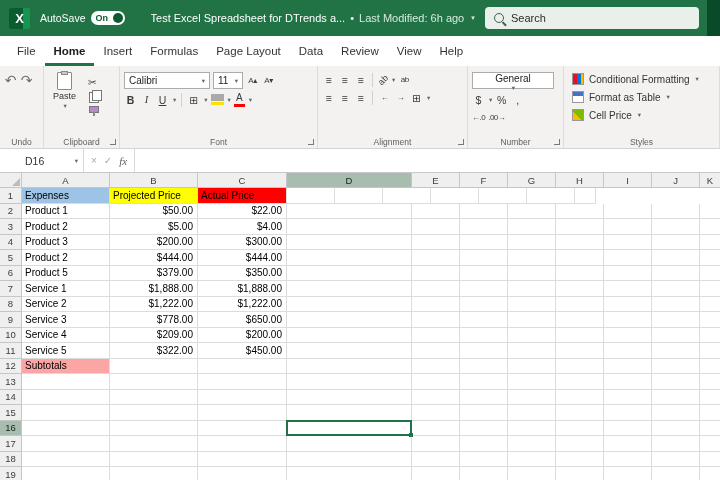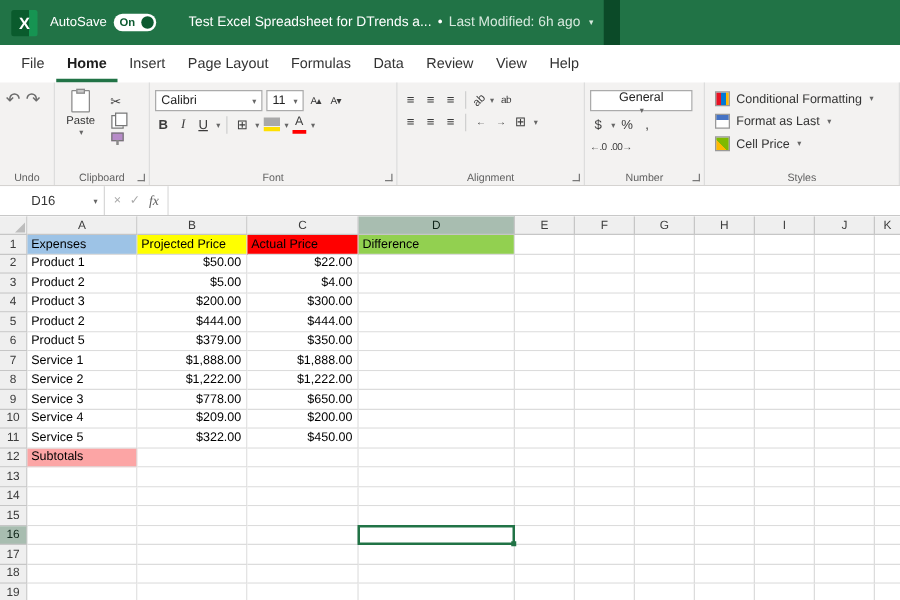--- a/index.html
+++ b/index.html
@@ -105,29 +105,33 @@
         <span class="pill-text">On</span>
         <span class="pill-knob"></span>
       </span>
     </div>
     <div class="doc-title">
       <span>Test Excel Spreadsheet for DTrends a...</span>
       <span>•</span>
       <span class="modified">Last Modified: 6h ago</span>
       <span class="chev">▾</span>
     </div>
+    <div class="search">
+      <span class="magnifier"></span>
+      <span>Search</span>
+    </div>
     <div class="tb-right"></div>
   </header>
 
   <nav class="menubar">
     <span class="tab">File</span>
     <span class="tab active">Home</span>
     <span class="tab">Insert</span>
+    <span class="tab">Formulas</span>
     <span class="tab">Page Layout</span>
-    <span class="tab">Formulas</span>
     <span class="tab">Data</span>
     <span class="tab">Review</span>
     <span class="tab">View</span>
     <span class="tab">Help</span>
   </nav>
 
   <section class="ribbon">
 
     <div class="rgroup g-undo">
       <div class="rrow">
@@ -233,21 +237,21 @@
     </div>
 
     <div class="rgroup g-styles">
       <div class="style-row">
         <span class="icon-cf"></span>
         <span>Conditional Formatting</span>
         <span class="dd">▾</span>
       </div>
       <div class="style-row">
         <span class="icon-fat"></span>
-        <span>Format as Last</span>
+        <span>Format as Table</span>
         <span class="dd">▾</span>
       </div>
       <div class="style-row">
         <span class="icon-cs"></span>
         <span>Cell Price</span>
         <span class="dd">▾</span>
       </div>
       <span class="glabel">Styles</span>
     </div>
 
@@ -279,21 +283,20 @@
         <div class="ch" style="width: 48px;">H</div>
         <div class="ch" style="width: 48px;">I</div>
         <div class="ch" style="width: 48px;">J</div>
         <div class="ch" style="width: 21px;">K</div>
       </div>
       <div class="srow">
         <div class="rh" style="width: 22px;">1</div>
         <div class="sc" style="width: 88px; background: rgb(157, 195, 230);">Expenses</div>
         <div class="sc" style="width: 88px; background: rgb(255, 255, 0);">Projected Price</div>
         <div class="sc" style="width: 89px; background: rgb(255, 0, 0);">Actual Price</div>
-        <div class="sc" style="width: 125px; background: rgb(146, 208, 80);">Difference</div>
         <div class="sc" style="width: 48px;"></div>
         <div class="sc" style="width: 48px;"></div>
         <div class="sc" style="width: 48px;"></div>
         <div class="sc" style="width: 48px;"></div>
         <div class="sc" style="width: 48px;"></div>
         <div class="sc" style="width: 48px;"></div>
         <div class="sc" style="width: 21px;"></div>
       </div>
       <div class="srow">
         <div class="rh" style="width: 22px;">2</div>

